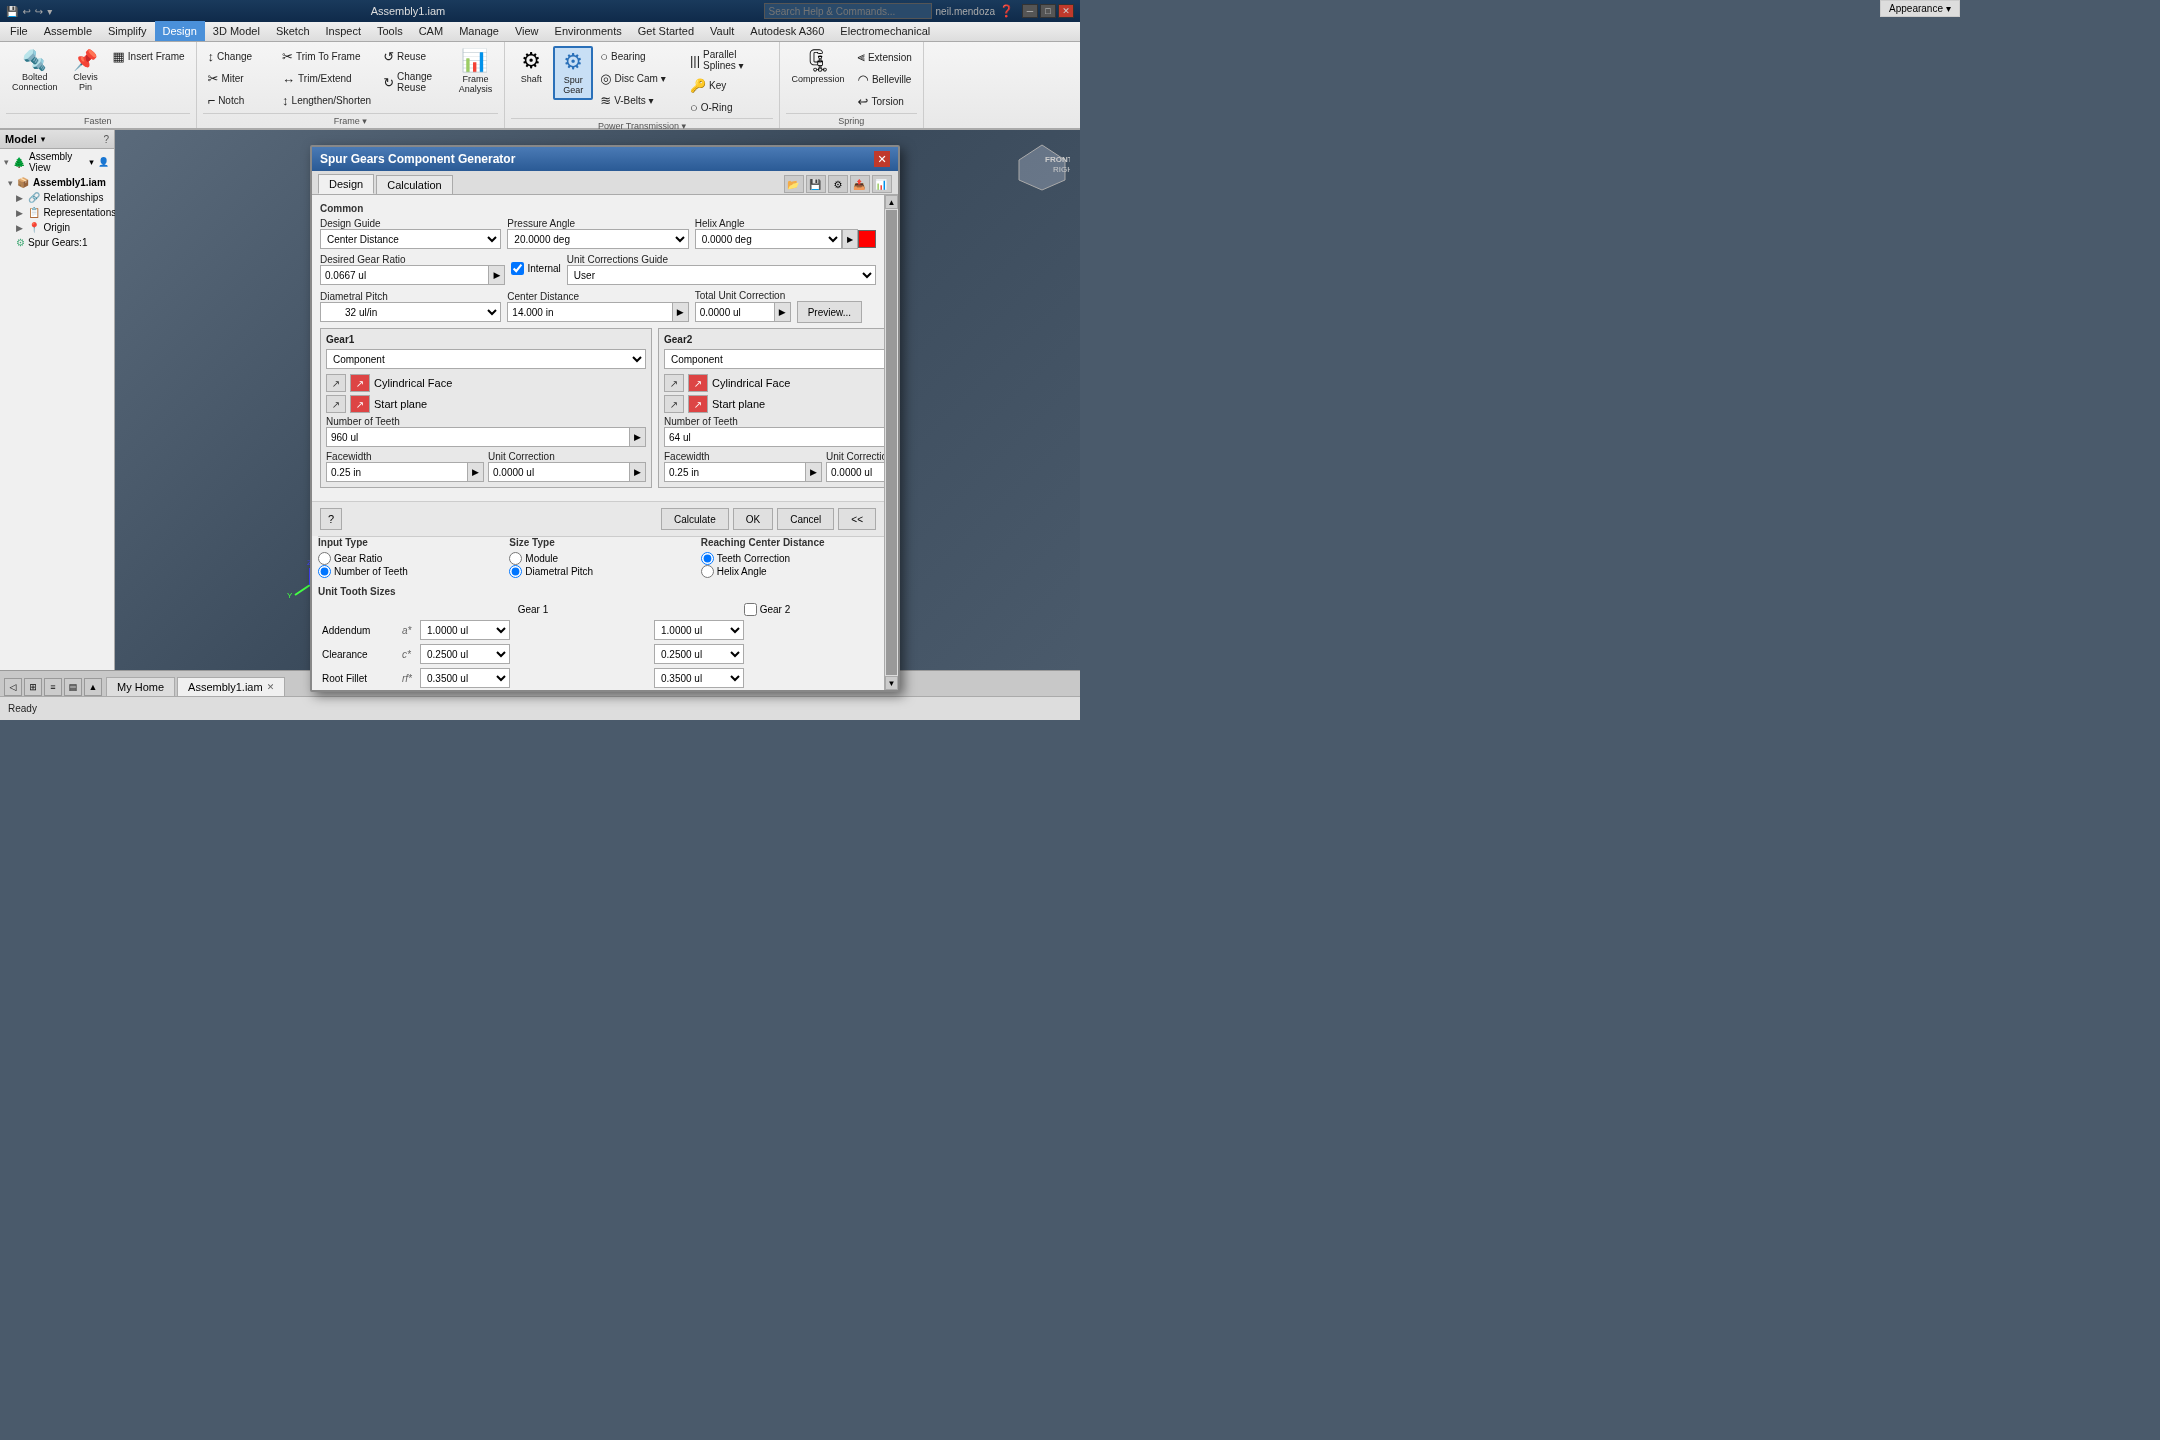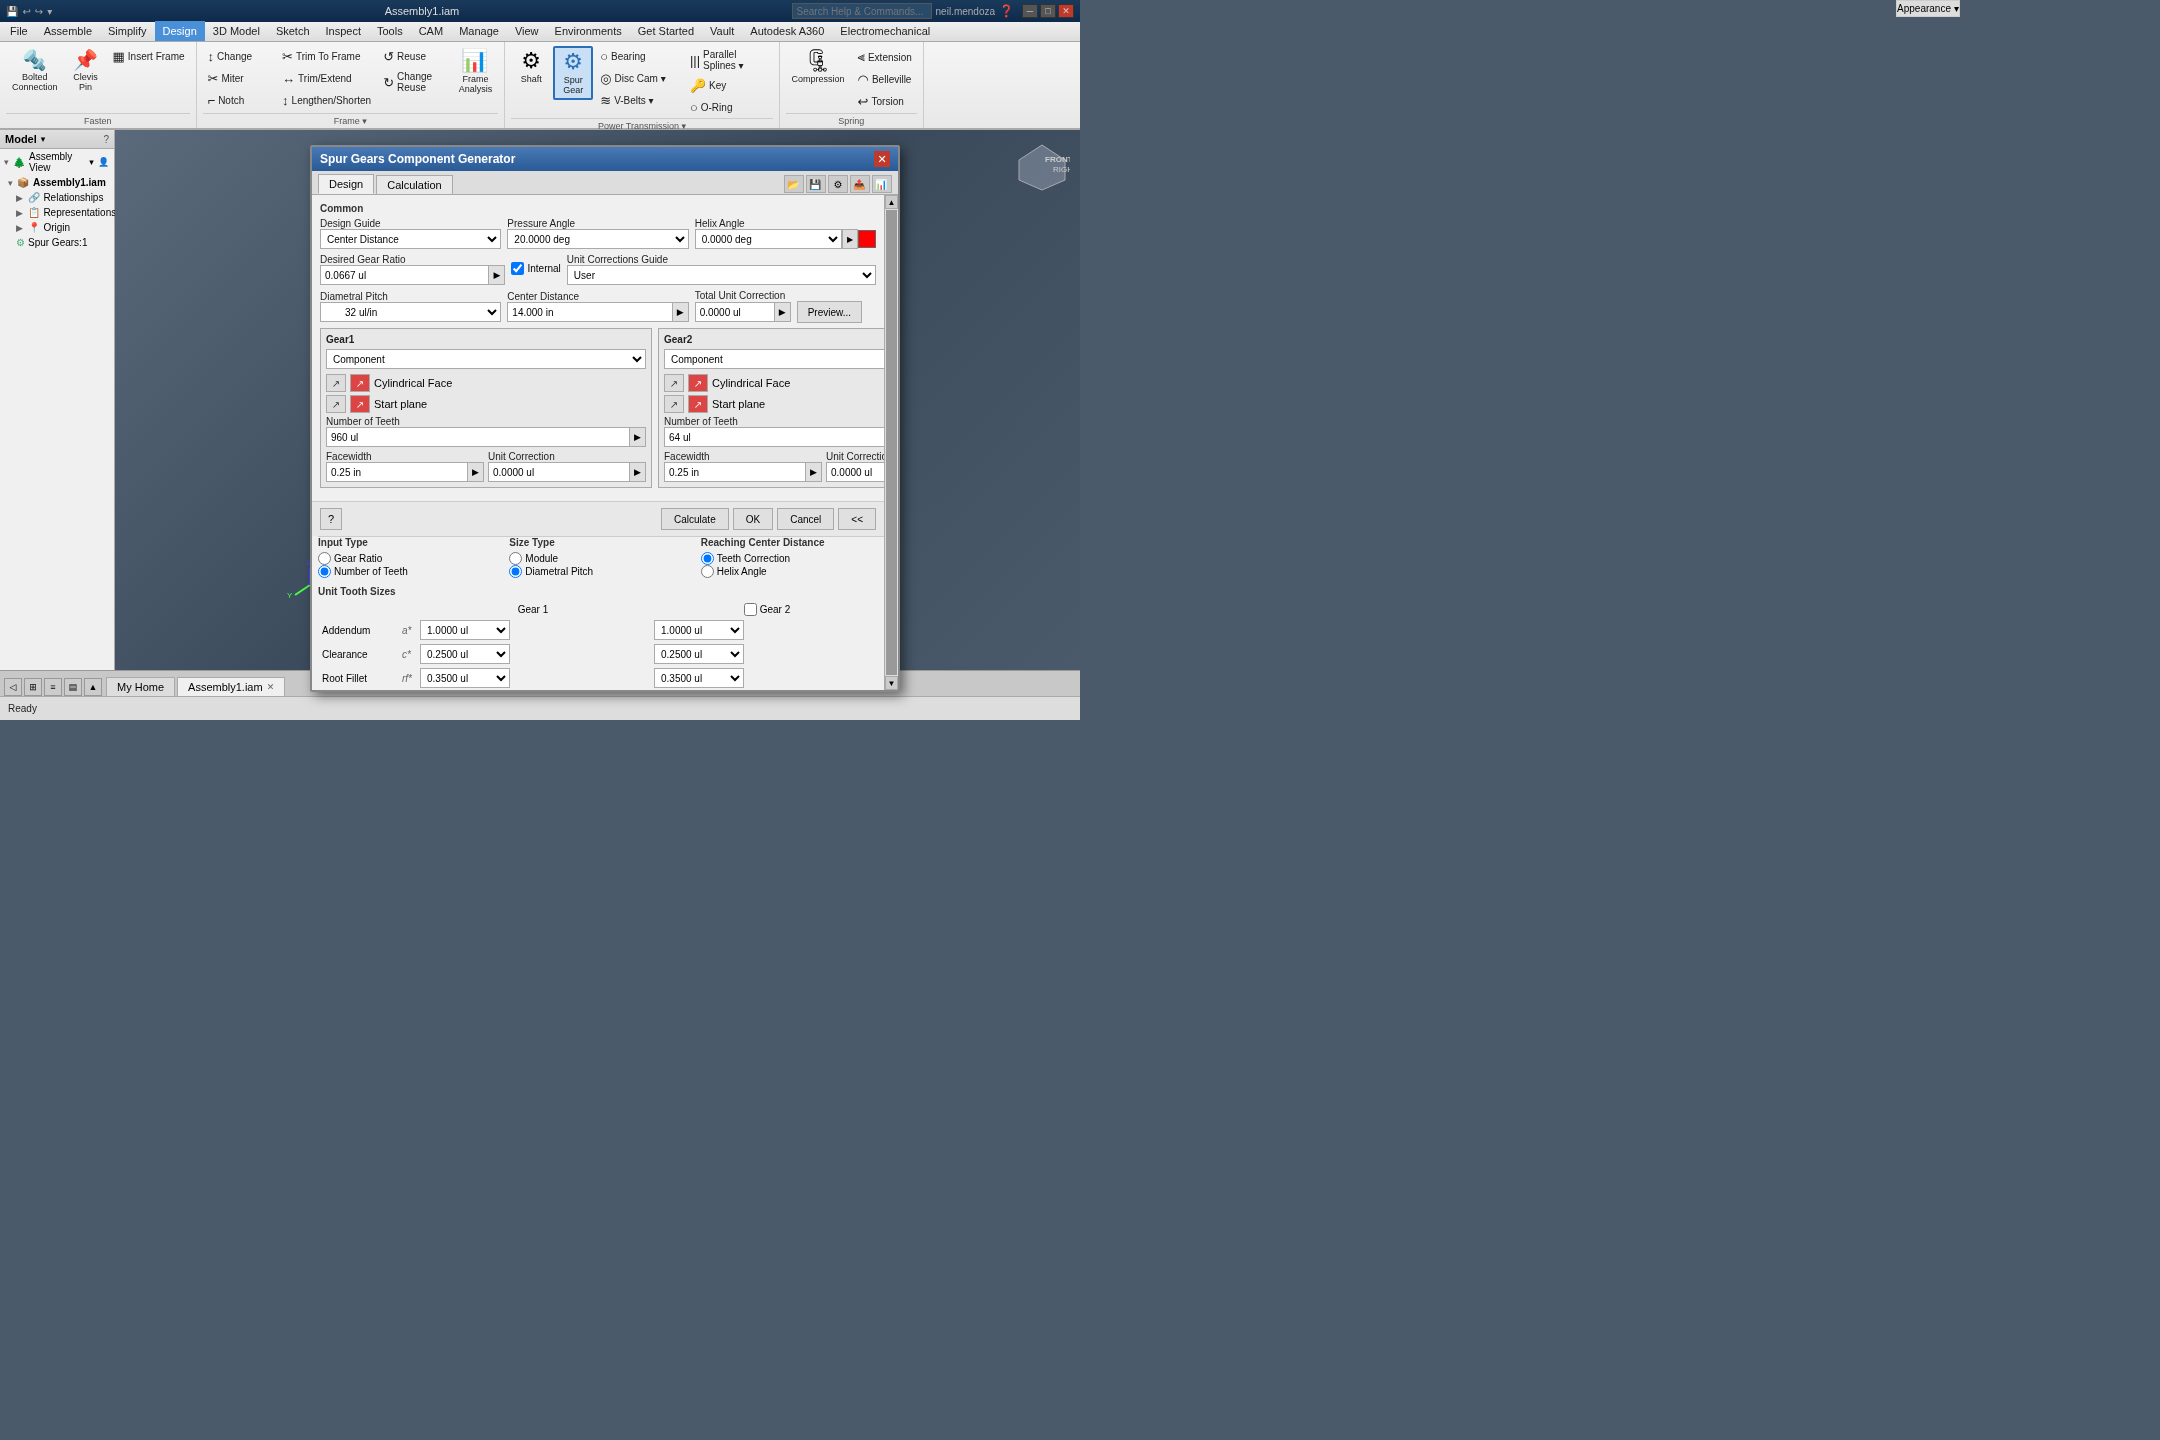--- a/index.html
+++ b/index.html
@@ -113,21 +113,21 @@
 
 <div id="titlebar">
   <div class="left-icons">
     <span>💾</span>
     <span>↩</span>
     <span>↪</span>
     <span>▾</span>
   </div>
   <div class="title">Assembly1.iam</div>
   <div style="display:flex;align-items:center;gap:4px;margin-right:8px;">
-    <input type="text" style="height: 16px; font-size: 10px; width: 140px; border: 1px solid rgb(85, 85, 85); background: rgb(42, 74, 106); color: rgb(204, 204, 204); padding: 0px 4px;" placeholder="Search Help &amp; Commands...">
+    <input type="text" style="height: 16px; font-size: 10px; width: 168px; border: 1px solid rgb(85, 85, 85); background: rgb(42, 74, 106); color: rgb(204, 204, 204); padding: 0px 4px;" placeholder="Search Help &amp; Commands...">
     <span style="font-size:10px;color:#aaa;">neil.mendoza</span>
     <span style="font-size:12px;color:#aaa;">❓</span>
   </div>
   <div class="controls">
     <div class="ctrl-btn">─</div>
     <div class="ctrl-btn">□</div>
     <div class="ctrl-btn close">✕</div>
   </div>
 </div>
 
@@ -145,21 +145,21 @@
   <div class="menu-item">View</div>
   <div class="menu-item">Environments</div>
   <div class="menu-item">Get Started</div>
   <div class="menu-item">Vault</div>
   <div class="menu-item">Autodesk A360</div>
   <div class="menu-item">Electromechanical</div>
 </div>
 
 <div id="ribbon">
 
-  <div style="position:absolute;top:0;right:200px;background:#ddd;padding:2px 0;font-size:10px;border:1px solid #ccc;cursor:pointer;display:flex;align-items:flex-start;gap:3px;">
+  <div style="position:absolute;top:0;right:200px;background:#ddd;padding:2px 8px;font-size:10px;border:1px solid #ccc;cursor:pointer;display:flex;align-items:flex-start;gap:3px;">
     <span>Appearance</span>
     <span>▾</span>
   </div>
 
   <div class="ribbon-group">
     <div class="ribbon-buttons">
       <div class="ribbon-btn-large">
         <div class="icon">🔩</div>
         <div class="label">Bolted<br>Connection</div>
       </div>

